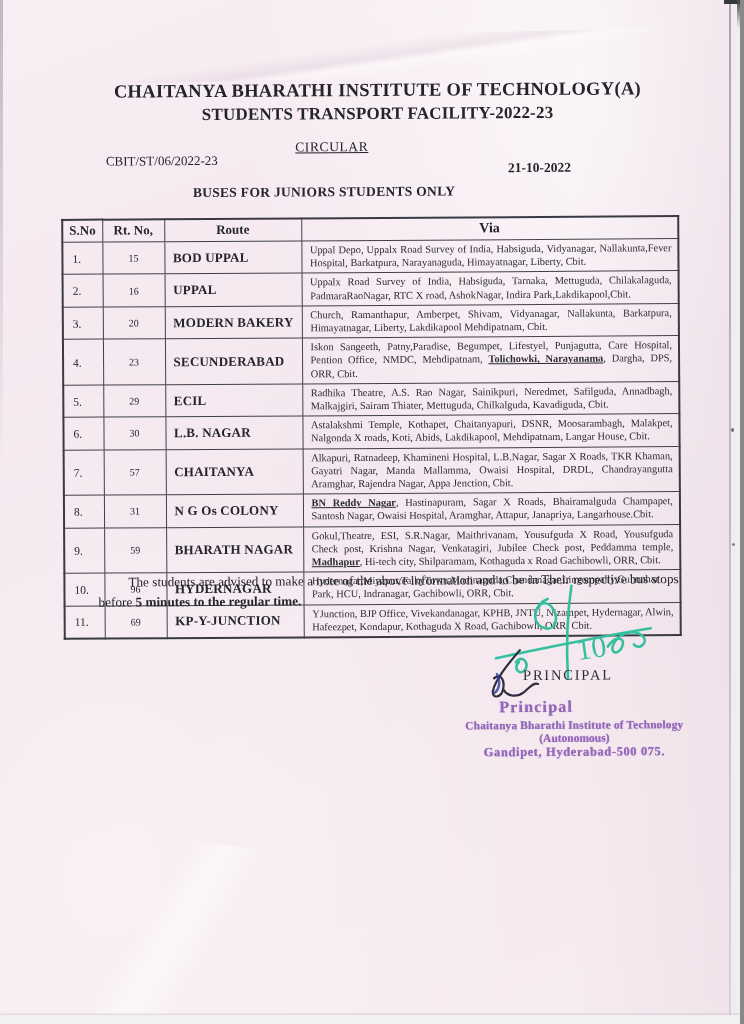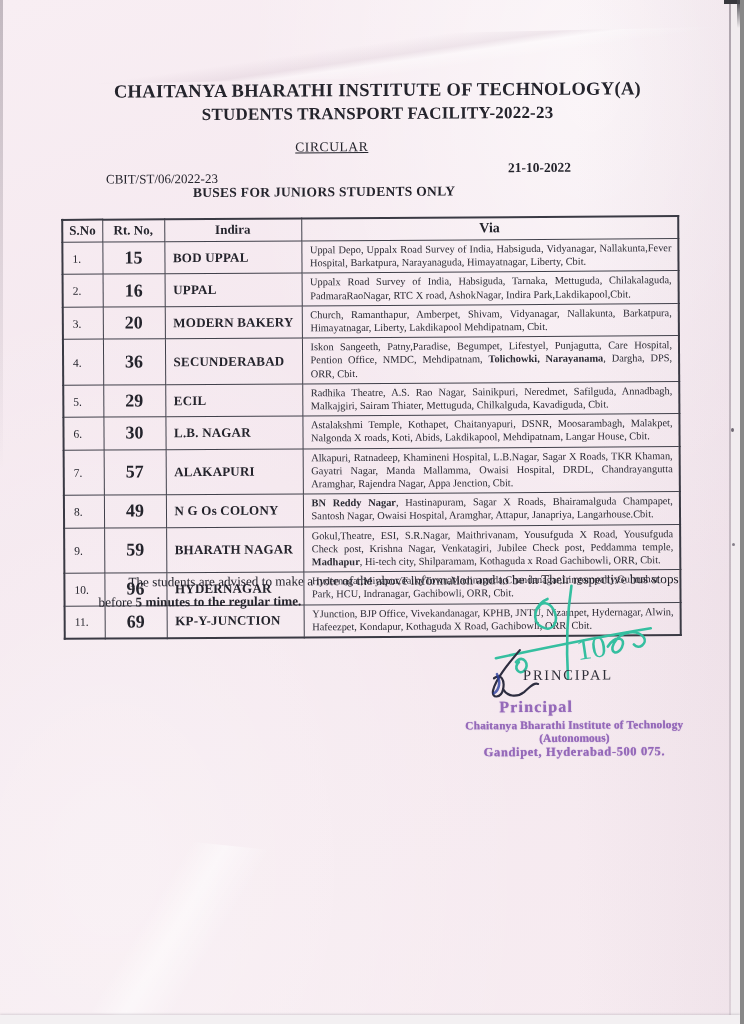--- a/index.html
+++ b/index.html
@@ -34,37 +34,37 @@
     box-shadow:0 -1px 2px rgba(120,110,122,.25); }
   .speck1 { position:absolute; left:731px; top:428px; width:3px; height:4px; border-radius:50%; background:#58525e; opacity:.85; }
   .speck2 { position:absolute; left:732px; top:543px; width:3px; height:3px; border-radius:50%; background:#6a6470; opacity:.8; }
 
   
   .title-block { position:absolute; top:80px; left:28px; right:8px; text-align:center; }
   .title1 { font-size:18.5px; font-weight:bold; letter-spacing:.3px; }
   .title2 { font-size:17px; font-weight:bold; margin-top:3px; letter-spacing:.2px; }
   .circular { position:absolute; top:139px; left:0; right:72px; text-align:center;
     font-size:13.5px; letter-spacing:.6px; text-decoration:underline; }
-  .refno { position:absolute; top:170px; left:108px; font-size:13px; }
+  .refno { position:absolute; top:152px; left:108px; font-size:13px; }
   .datefield { position:absolute; top:161px; left:510px; font-size:13.5px;font-weight:bold; }
   .heading { position:absolute; top:184px; left:0; right:88px; text-align:center;
     font-size:13.5px; font-weight:bold; letter-spacing:.3px; }
 
   
   .table-wrap { position:absolute; top:217px; left:63px; width:618px; }
   table { width:100%; border-collapse:collapse; table-layout:fixed; }
   th, td { border:1px solid #41414b; }
   table { border:2px solid #3a3a44; }
   thead th { font-size:13px; padding:2px 3px 3px; font-weight:bold; }
   thead th.via-h { font-size:14px; }
   .c-sno  { font-size:11.5px; padding:2px 2px 2px 9px; vertical-align:middle; }
-  .c-rt   { font-size:18px; font-weight:bold; text-align:center; vertical-align:middle; }
+  .c-rt   { font-size:10px; font-weight:normal; text-align:center; vertical-align:middle; }
   .c-route{ font-size:13px; font-weight:bold; padding:2px 3px 2px 8px; vertical-align:middle; letter-spacing:.2px; }
   .c-via  { font-size:10.4px; line-height:1.27; text-align:justify; padding:2px 6px 3px 8px; vertical-align:top; color:#2a2a33; }
-  .c-via .bold { font-weight:bold; }
+  .c-via .bold { font-weight:bold;text-decoration:underline; }
 
   
   .note { position:absolute; top:571px; left:98px; width:616px; font-size:13.2px; line-height:1.5; text-indent:30px; }
   .note .bold { font-weight:bold; }
 
   
   .sig-teal { position:absolute; left:487px; top:584px; }
   .sig-dark { position:absolute; left:475px; top:648px; }
   .principal-typed { position:absolute; left:522px; top:668px; font-size:14.5px; letter-spacing:1.8px; color:#2e2e38; }
   .stamp { position:absolute; left:430px; top:699px; width:286px; text-align:center;
@@ -100,21 +100,21 @@
         <colgroup>
           <col style="width:40px">
             <col style="width:62px">
             <col style="width:137px">
             <col>
         </colgroup>
         <thead>
           <tr>
             <th>S.No</th>
             <th>Rt. No,</th>
-            <th>Indira</th>
+            <th>Route</th>
             <th class="via-h">Via</th>
           </tr>
         </thead>
         <tbody>
             <tr>
               <td class="c-sno">1.</td>
               <td class="c-rt">15</td>
               <td class="c-route">BOD UPPAL</td>
               <td class="c-via"><span>Uppal Depo, Uppalx Road Survey of India, Habsiguda, Vidyanagar, Nallakunta,Fever Hospital, Barkatpura, Narayanaguda, Himayatnagar, Liberty, Cbit.</span></td>
             </tr>
@@ -125,45 +125,45 @@
               <td class="c-via"><span>Uppalx Road Survey of India, Habsiguda, Tarnaka, Mettuguda, Chilakalaguda, PadmaraRaoNagar, RTC X road, AshokNagar, Indira Park,Lakdikapool,Cbit.</span></td>
             </tr>
             <tr>
               <td class="c-sno">3.</td>
               <td class="c-rt">20</td>
               <td class="c-route">MODERN BAKERY</td>
               <td class="c-via"><span>Church, Ramanthapur, Amberpet, Shivam, Vidyanagar, Nallakunta, Barkatpura, Himayatnagar, Liberty, Lakdikapool Mehdipatnam, Cbit.</span></td>
             </tr>
             <tr>
               <td class="c-sno">4.</td>
-              <td class="c-rt">36</td>
+              <td class="c-rt">23</td>
               <td class="c-route">SECUNDERABAD</td>
               <td class="c-via"><span>Iskon Sangeeth, Patny,Paradise, Begumpet, Lifestyel, Punjagutta, Care Hospital, Pention Office, NMDC, Mehdipatnam, </span><span class="bold">Tolichowki, Narayanama</span><span>, Dargha, DPS, ORR, Cbit.</span></td>
             </tr>
             <tr>
               <td class="c-sno">5.</td>
               <td class="c-rt">29</td>
               <td class="c-route">ECIL</td>
               <td class="c-via"><span>Radhika Theatre, A.S. Rao Nagar, Sainikpuri, Neredmet, Safilguda, Annadbagh, Malkajgiri, Sairam Thiater, Mettuguda, Chilkalguda, Kavadiguda, Cbit.</span></td>
             </tr>
             <tr>
               <td class="c-sno">6.</td>
               <td class="c-rt">30</td>
               <td class="c-route">L.B. NAGAR</td>
               <td class="c-via"><span>Astalakshmi Temple, Kothapet, Chaitanyapuri, DSNR, Moosarambagh, Malakpet, Nalgonda X roads, Koti, Abids, Lakdikapool, Mehdipatnam, Langar House, Cbit.</span></td>
             </tr>
             <tr>
               <td class="c-sno">7.</td>
               <td class="c-rt">57</td>
-              <td class="c-route">ALAKAPURI</td>
+              <td class="c-route">CHAITANYA</td>
               <td class="c-via"><span>Alkapuri, Ratnadeep, Khamineni Hospital, L.B.Nagar, Sagar X Roads, TKR Khaman, Gayatri Nagar, Manda Mallamma, Owaisi Hospital, DRDL, Chandrayangutta Aramghar, Rajendra Nagar, Appa Jenction, Cbit.</span></td>
             </tr>
             <tr>
               <td class="c-sno">8.</td>
-              <td class="c-rt">49</td>
+              <td class="c-rt">31</td>
               <td class="c-route">N G Os COLONY</td>
               <td class="c-via"><span class="bold">BN Reddy Nagar</span><span>, Hastinapuram, Sagar X Roads, Bhairamalguda Champapet, Santosh Nagar, Owaisi Hospital, Aramghar, Attapur, Janapriya, Langarhouse.Cbit.</span></td>
             </tr>
             <tr>
               <td class="c-sno">9.</td>
               <td class="c-rt">59</td>
               <td class="c-route">BHARATH NAGAR</td>
               <td class="c-via"><span>Gokul,Theatre, ESI, S.R.Nagar, Maithrivanam, Yousufguda X Road, Yousufguda Check post, Krishna Nagar, Venkatagiri, Jubilee Check post, Peddamma temple, </span><span class="bold">Madhapur</span><span>, Hi-tech city, Shilparamam, Kothaguda x Road Gachibowli, ORR, Cbit.</span></td>
             </tr>
             <tr>

